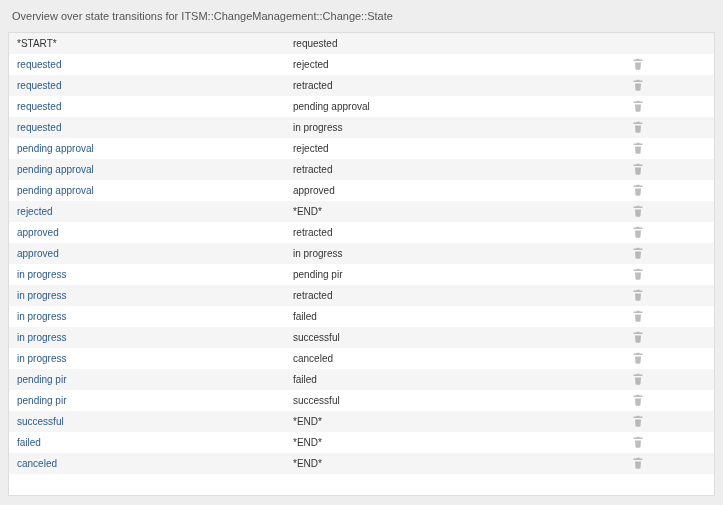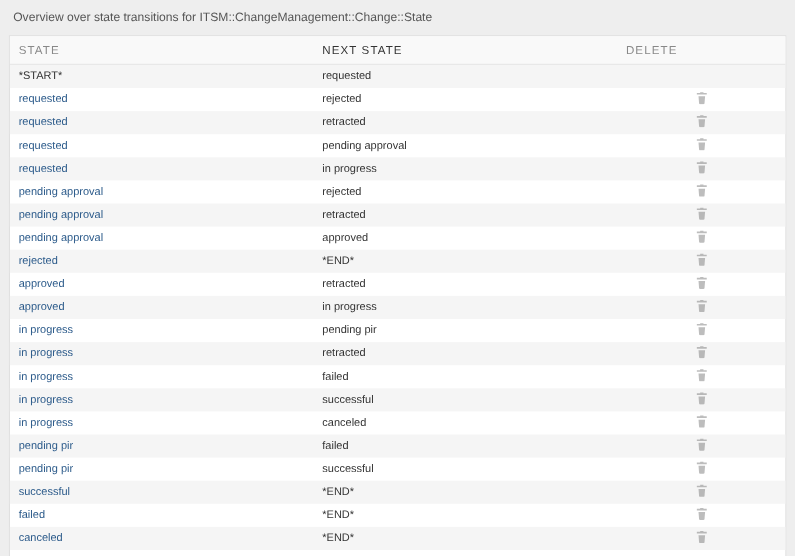--- a/index.html
+++ b/index.html
@@ -61,25 +61,20 @@
     opacity: 0.55;
   }
   .trash svg { width:12px; height:12px; display:block; }
 </style>
 </head>
 <body>
 
 <div class="panel">
   <div class="panel-title">Overview over state transitions for ITSM::ChangeManagement::Change::State</div>
   <div class="grid">
-    <div class="row header">
-      <div class="cell c-state">State</div>
-      <div class="cell c-next">Next State</div>
-      <div class="cell c-del" style="text-align:left">Delete</div>
-    </div>
     <div id="rows">
         <div class="row stripe">
           <div class="cell c-state"><span class="plain">*START*</span></div>
           <div class="cell c-next"><span>requested</span></div>
           <div class="cell c-del"></div>
         </div>
         <div class="row">
           <div class="cell c-state"><span class="link">requested</span></div>
           <div class="cell c-next"><span>rejected</span></div>
           <div class="cell c-del"><span class="trash"><svg viewBox="0 0 16 16" fill="#888">

